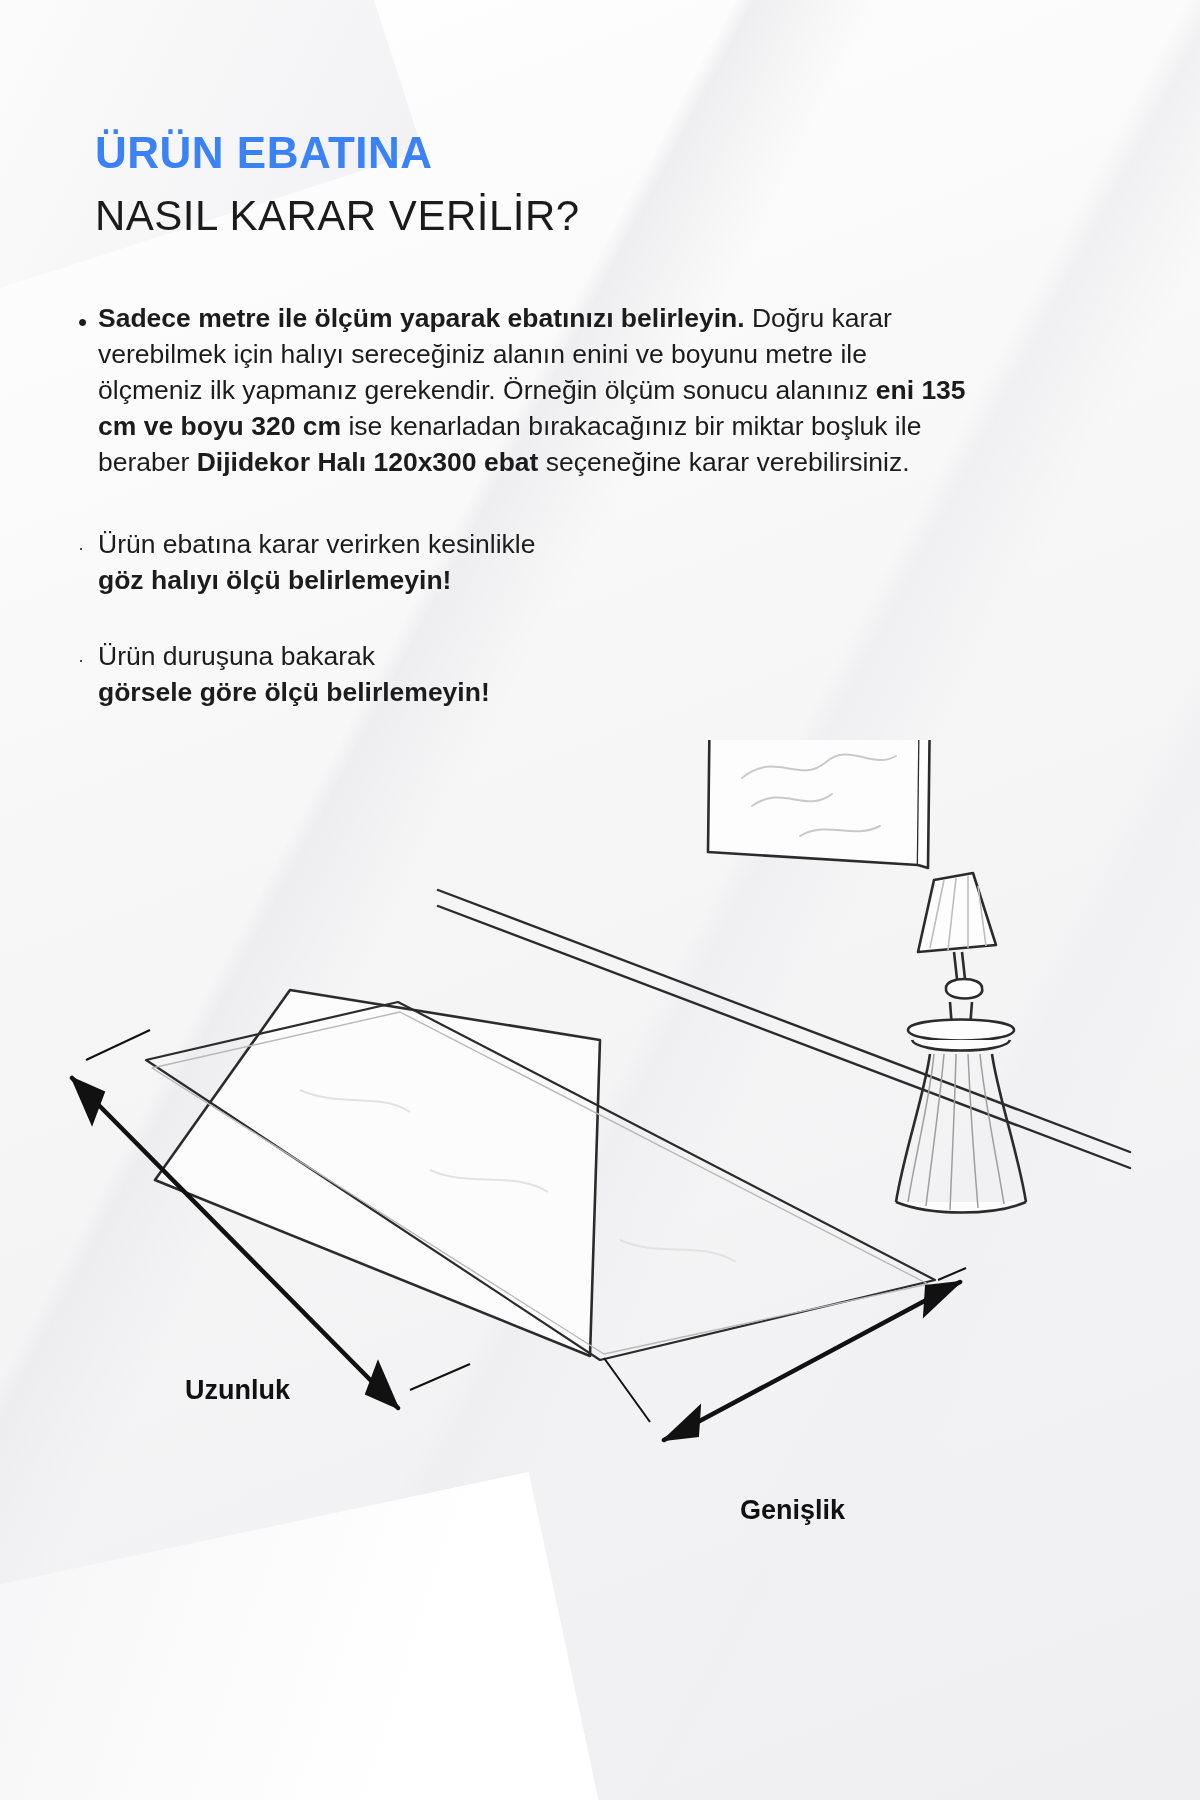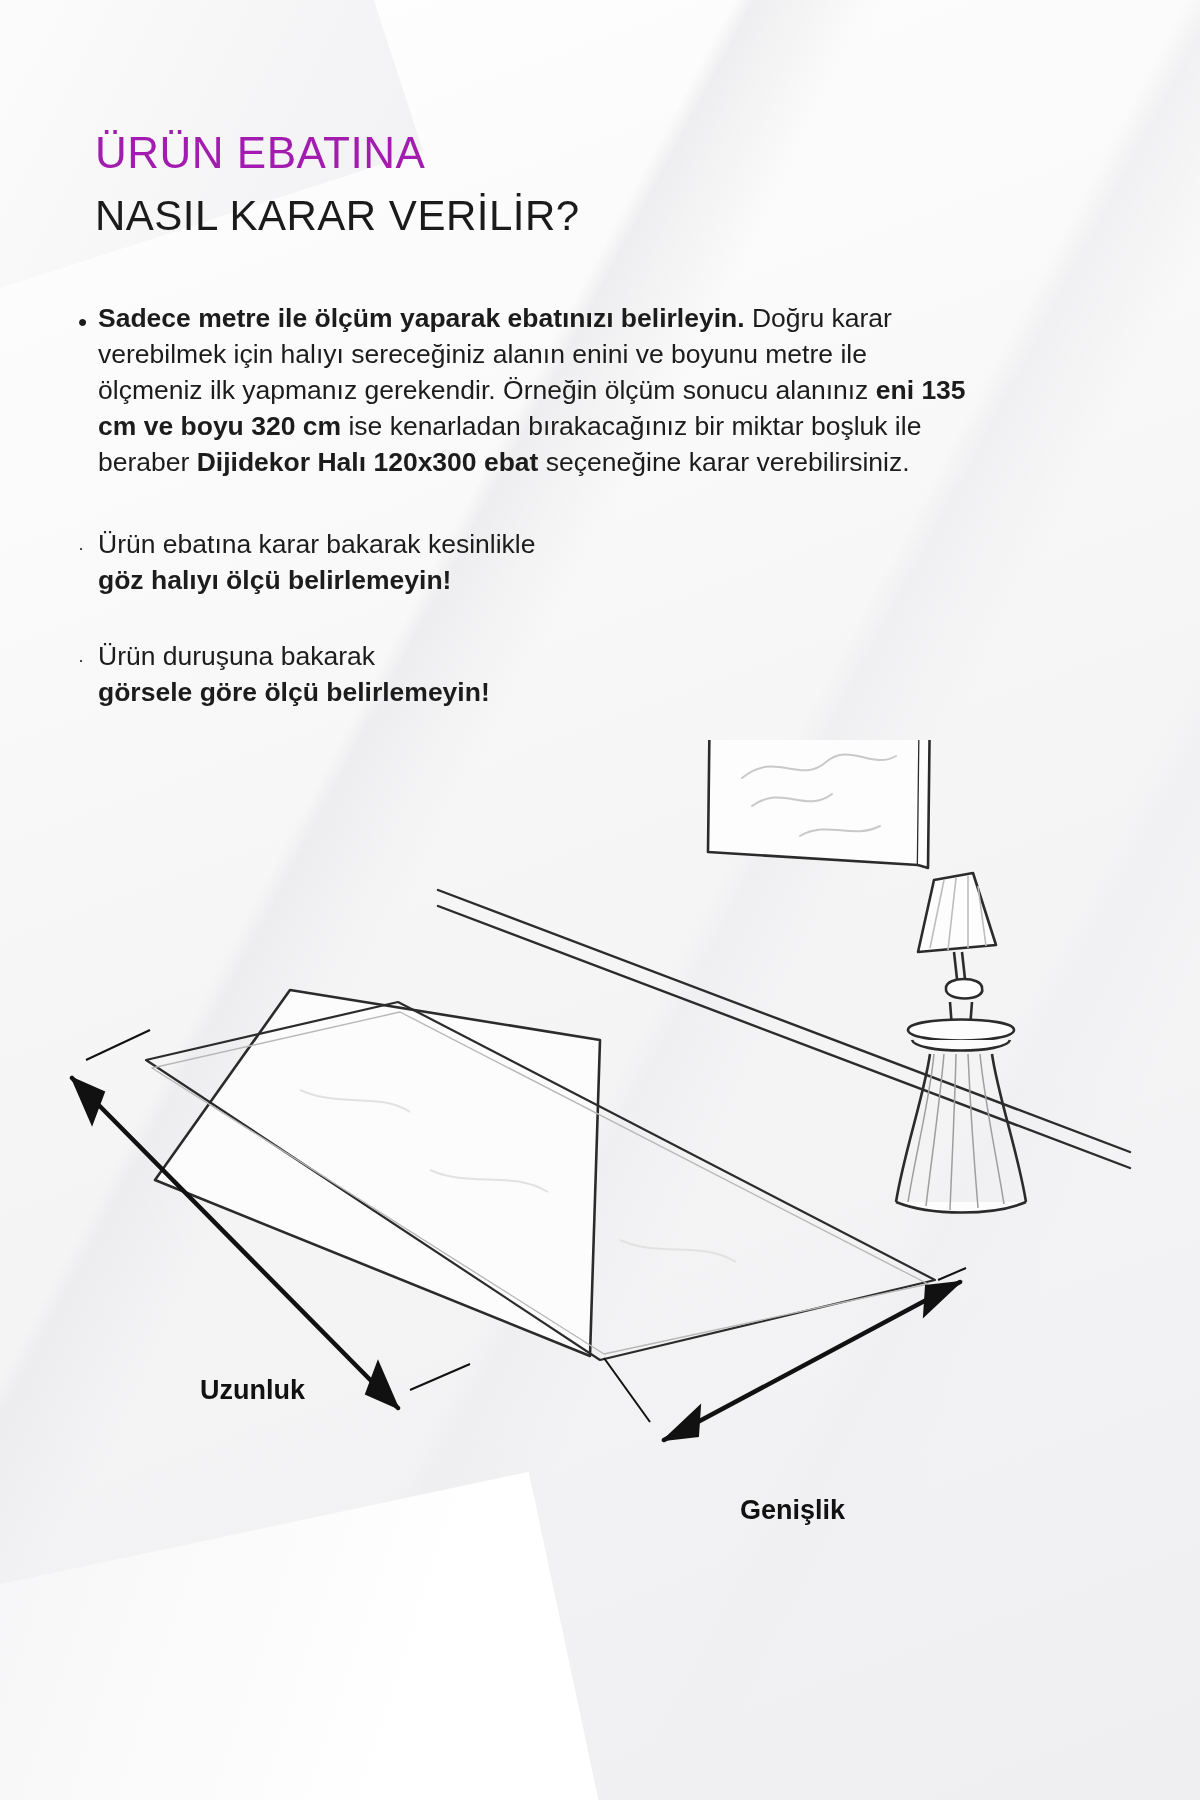--- a/index.html
+++ b/index.html
@@ -56,23 +56,23 @@
   }
 
   .heading {
     position: absolute;
     left: 95px;
     top: 128px;
     width: 900px;
   }
   .heading .line1 {
     font-size: 44px;
-    font-weight: 400;
+    font-weight: 700;
     letter-spacing: 0.5px;
-    color: #a21caf;
+    color: #3b82f6;
     line-height: 1.15;
   }
   .heading .line2 {
     font-size: 42px;
     font-weight: 400;
     letter-spacing: 0.5px;
     color: #1b1b1b;
     line-height: 1.2;
     margin-top: 12px;
   }
@@ -130,21 +130,21 @@
     display: block;
   }
 
   .label {
     position: absolute;
     font-size: 27px;
     font-weight: 700;
     color: #111;
   }
   .label-uzunluk {
-    left: 200px;
+    left: 185px;
     top: 1375px;
     text-align: right;
   }
   .label-genislik {
     left: 740px;
     top: 1495px;
   }
 </style>
 </head>
 <body>
@@ -166,21 +166,21 @@
       <div class="para first">
         <div class="bullet">•</div>
         <div class="para-text">
           <b>Sadece metre ile ölçüm yaparak ebatınızı belirleyin.</b><span> Doğru karar verebilmek için halıyı sereceğiniz alanın enini ve boyunu metre ile ölçmeniz ilk yapmanız gerekendir. Örneğin ölçüm sonucu alanınız </span><b>eni 135 cm ve boyu 320 cm</b><span> ise kenarladan bırakacağınız bir miktar boşluk ile beraber </span><b>Dijidekor Halı 120x300 ebat</b><span> seçeneğine karar verebilirsiniz.</span>
         </div>
       </div>
 
       <div class="para second">
         <div class="bullet small">·</div>
         <div class="para-text">
-          <span>Ürün ebatına karar bakarak kesinlikle</span><br>
+          <span>Ürün ebatına karar verirken kesinlikle</span><br>
           <b>göz halıyı ölçü belirlemeyin!</b>
         </div>
       </div>
 
       <div class="para third">
         <div class="bullet small">·</div>
         <div class="para-text">
           <span>Ürün duruşuna bakarak</span><br>
           <b>görsele göre ölçü belirlemeyin!</b>
         </div>

